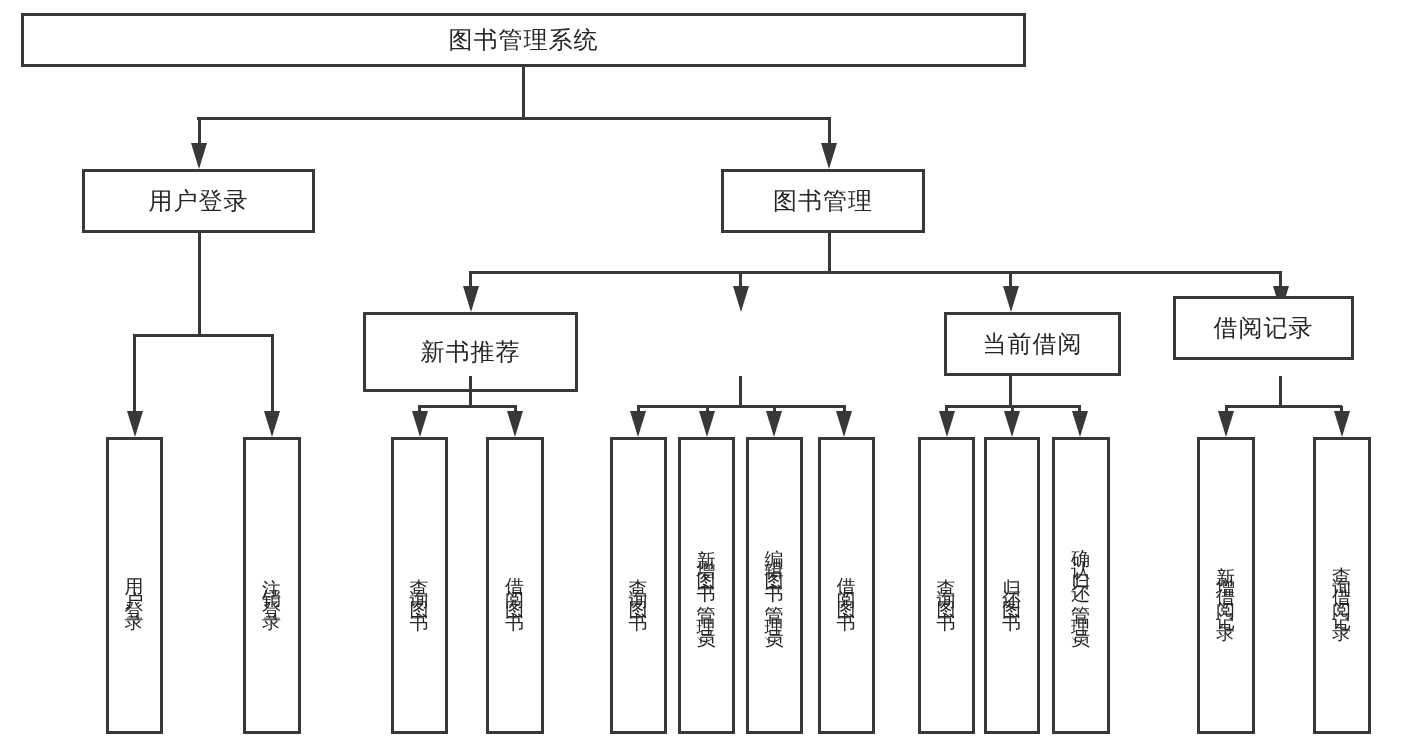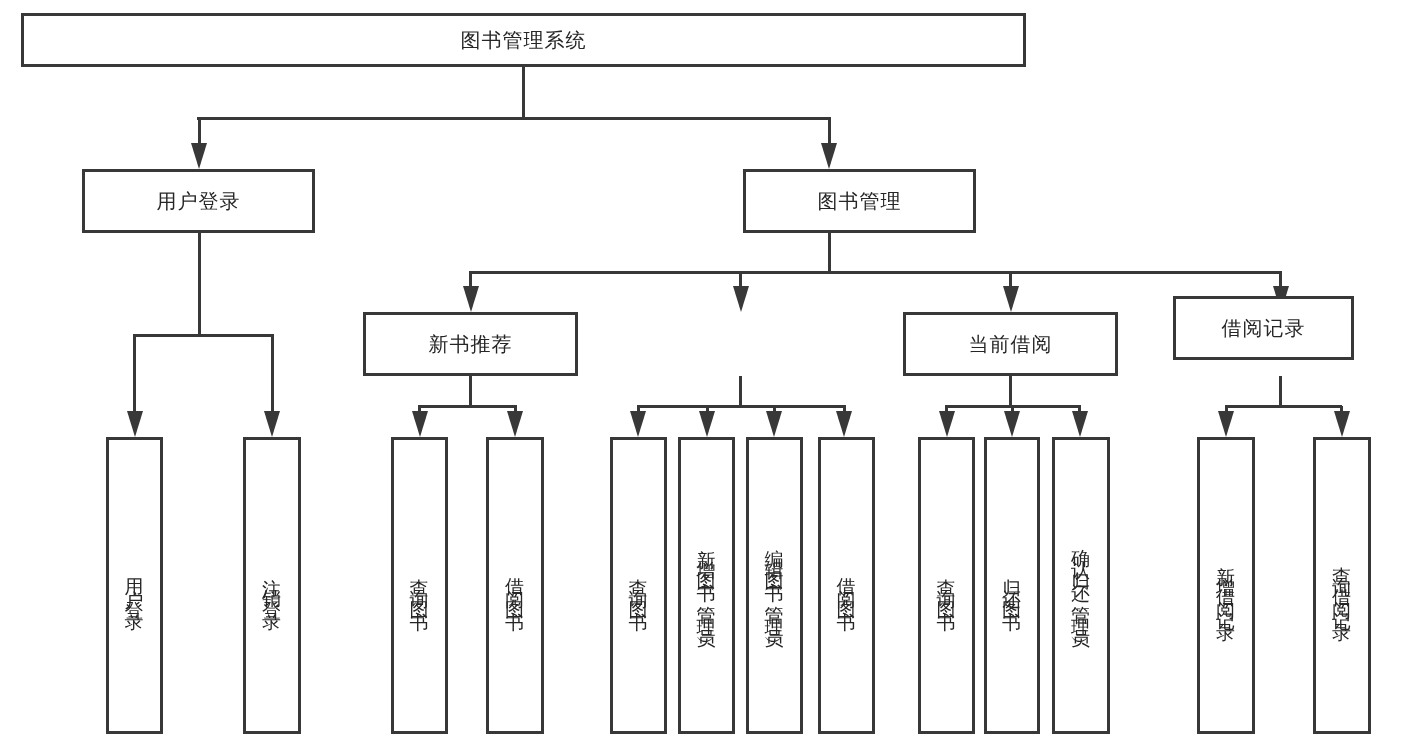--- a/index.html
+++ b/index.html
@@ -20,21 +20,21 @@
   .box{
     position:absolute;
     box-sizing:border-box;
     border:3px solid var(--line);
     background:#fff;
     display:flex;
     align-items:center;
     justify-content:center;
   }
   .hlabel{
-    font-size:20px;
+    font-size:24px;
     color:var(--text);
     letter-spacing:1px;
     white-space:nowrap;
   }
   .vlabel{
     writing-mode:vertical-rl;
     text-orientation:mixed;
     font-size:19px;
     letter-spacing:0.6em;
     color:var(--text);
@@ -84,40 +84,40 @@
   </div>
 
   <div class="vline" style="left:522px;top:67px;height:53px"></div>
   <div class="hline" style="left:197px;top:116.5px;width:634px"></div>
   <div class="arrow" style="left:197.5px;top:118px;height:25px"></div>
   <div class="arrow" style="left:827.5px;top:118px;height:25px"></div>
 
   <div class="box" style="left:82px;top:169px;width:233px;height:64px">
     <span class="hlabel">用户登录</span>
   </div>
-  <div class="box" style="left:743px;top:169px;width:233px;height:64px">
+  <div class="box" style="left:721px;top:169px;width:204px;height:64px">
     <span class="hlabel">图书管理</span>
   </div>
 
   <div class="vline" style="left:197.5px;top:233px;height:102px"></div>
   <div class="hline" style="left:133px;top:333.5px;width:141px"></div>
   <div class="arrow" style="left:133px;top:335px;height:76px"></div>
   <div class="arrow" style="left:270.5px;top:335px;height:76px"></div>
 
   <div class="vline" style="left:827.5px;top:233px;height:39px"></div>
   <div class="hline" style="left:469px;top:270.5px;width:813px"></div>
   <div class="arrow" style="left:469px;top:272px;height:14px"></div>
   <div class="arrow" style="left:739px;top:272px;height:14px"></div>
   <div class="arrow" style="left:1009px;top:272px;height:14px"></div>
   <div class="arrow" style="left:1279px;top:272px;height:14px"></div>
 
-  <div class="box" style="left:363px;top:312px;width:215px;height:64px">
+  <div class="box" style="left:363px;top:312px;width:215px;height:80px">
     <span class="hlabel">新书推荐</span>
   </div>
-  <div class="box" style="left:903px;top:312px;width:215px;height:64px">
+  <div class="box" style="left:944px;top:312px;width:177px;height:64px">
     <span class="hlabel">当前借阅</span>
   </div>
   <div class="box" style="left:1173px;top:296px;width:181px;height:64px">
     <span class="hlabel">借阅记录</span>
   </div>
 
   <div class="vline" style="left:469px;top:376px;height:30px"></div>
   <div class="hline" style="left:418px;top:404.5px;width:99px"></div>
   <div class="arrow" style="left:418px;top:406px;height:5px"></div>
   <div class="arrow" style="left:513.5px;top:406px;height:5px"></div>

